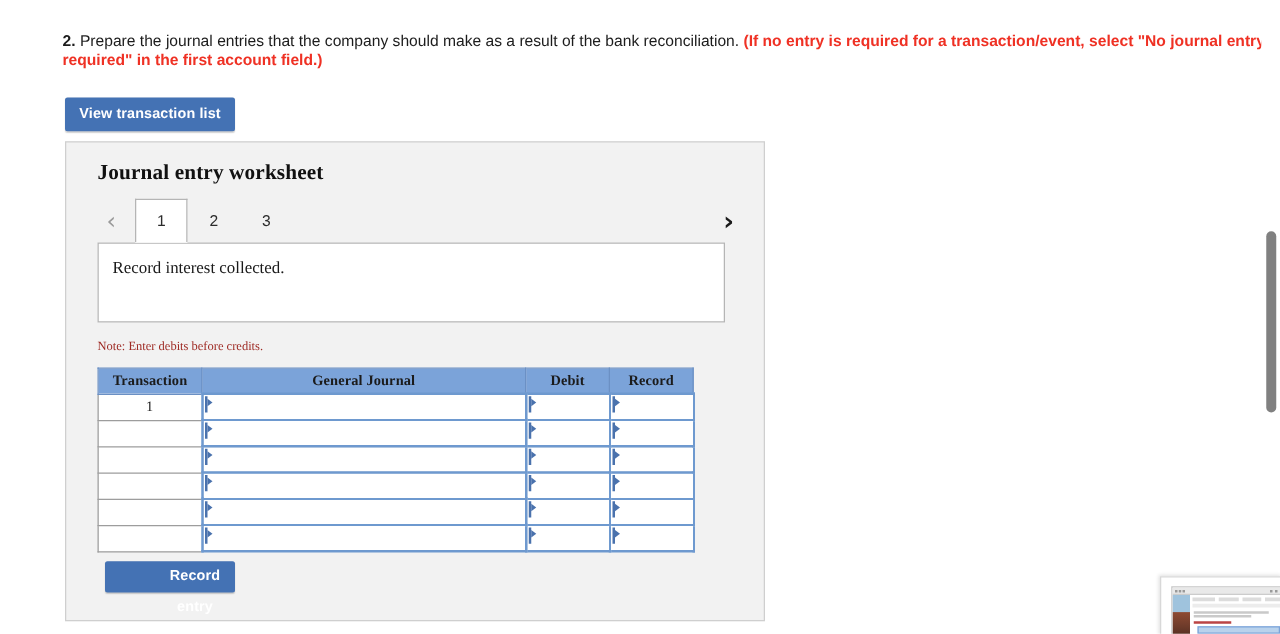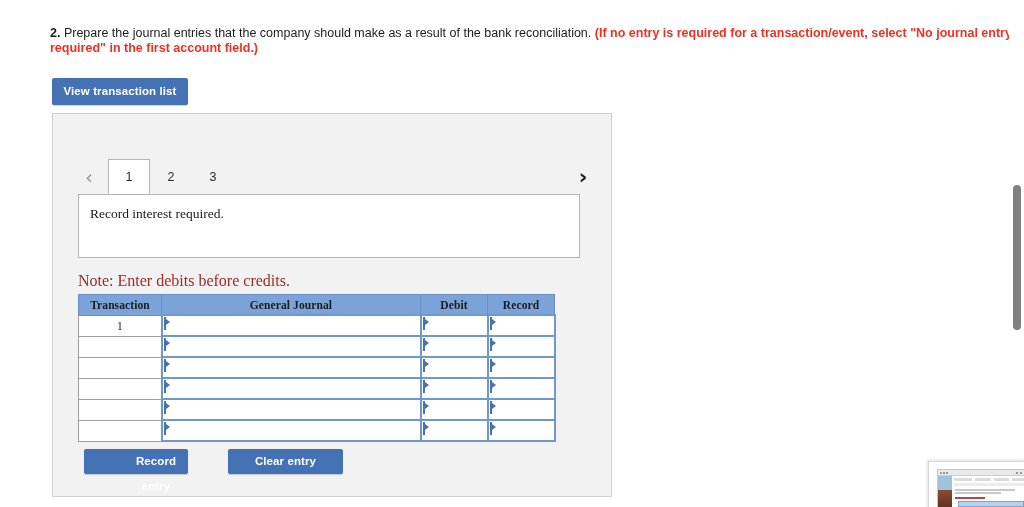--- a/index.html
+++ b/index.html
@@ -158,21 +158,21 @@
     font-family: "Liberation Serif", serif;
     font-size: 13.5px;
     color: #1a1a1a;
   }
 
   .note {
     position: absolute;
     left: 25px;
     top: 158px;
     font-family: "Liberation Serif", serif;
-    font-size: 16px;
+    font-size: 10px;
     color: #9e2a24;
   }
 
   
   .jtable {
     position: absolute;
     left: 25px;
     top: 180px;
     border-collapse: collapse;
     font-family: Liberation Serif, serif;
@@ -345,33 +345,34 @@
 <body>
 
 <div class="question">
   <span class="q-num">2.</span><span class="q-body"> Prepare the journal entries that the company should make as a result of the bank reconciliation. </span><span class="q-red">(If no entry is required for a transaction/event, select "No journal entry required" in the first account field.)</span>
 </div>
 
 <button class="btn" id="view-transaction-list">View transaction list</button>
 
 <div class="panel">
 
+  <div class="panel-title">Journal entry worksheet</div>
 
   <div class="tabstrip">
     <div class="tab-arrow prev">‹</div>
     <div class="tabs">
       <div class="tab active">1</div>
       <div class="tab">2</div>
       <div class="tab">3</div>
     </div>
     <div class="tab-arrow next">›</div>
   </div>
 
   <div class="desc-box">
-    <div class="desc-text">Record interest required.</div>
+    <div class="desc-text">Record interest collected.</div>
   </div>
 
   <div class="note">Note: Enter debits before credits.</div>
 
   <table class="jtable">
     <thead>
       <tr>
         <th class="col-txn">Transaction</th>
         <th class="col-gj">General Journal</th>
         <th class="col-deb">Debit</th>
@@ -509,21 +510,20 @@
               <span class="stem"></span>
               <span class="tri"></span>
             </span>
         </td>
       </tr>
 
     </tbody>
   </table>
 
   <button class="btn" id="record-entry">Record entry</button>
-  <button class="btn" id="clear-entry">Clear entry</button>
 
 </div>
 
 <div class="scrollbar-track">
   <div class="scrollbar-thumb"></div>
 </div>
 
 <div class="thumb-popup">
   <div class="thumb-inner">
     <div class="thumb-toolbar">

